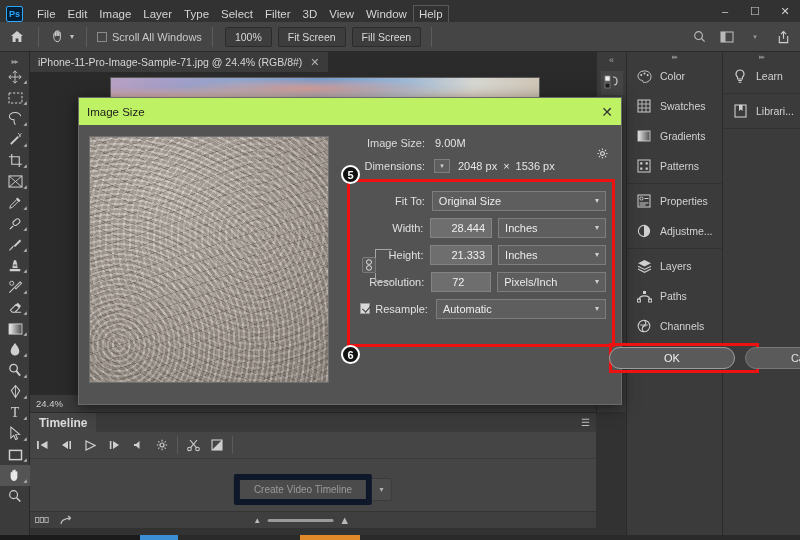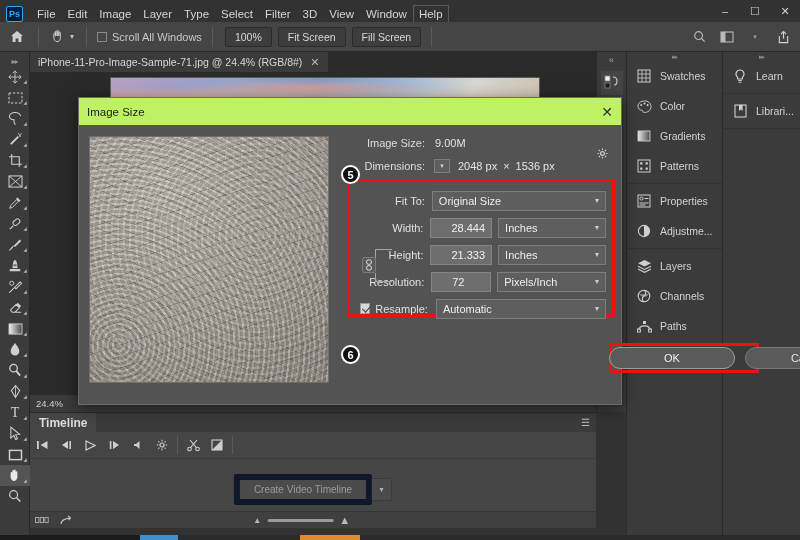--- a/index.html
+++ b/index.html
@@ -200,21 +200,21 @@
 
   .fields { position:absolute; left:258px; top:0; width:286px; height:281px; }
   .lbl { text-align:right; font-size:11px; color:#dcdcdc; }
   .val { font-size:11px; color:#e4e4e4; }
 
   .row-imgsize { position:absolute; left:0; top:12px; width:286px; display:flex; align-items:center; }
   .row-dims { position:absolute; left:0; top:34px; width:286px; display:flex; align-items:center; }
   .gear { position:absolute; right:14px; top:11px; color:#d2d2d2; }
 
   .highlight-box {
-    position:absolute; left:10px; top:54px; width:268px; height:138px;
+    position:absolute; left:10px; top:54px; width:268px; height:168px;
     border:3px solid #ee1111;
   }
   .hl-inner { position:absolute; inset:0; padding:7px 6px 0 0; }
 
   .frow { display:flex; align-items:center; height:23px; margin-bottom:4px; }
   .flabel { width:86px; text-align:right; padding-right:7px; font-size:11px; color:#e0e0e0; }
   .input {
     background:#6e6e6e; border:1px solid #848484; height:20px;
     font-size:11px; color:#f0f0f0; display:flex; align-items:center; padding:0 6px;
   }
@@ -503,37 +503,37 @@
         <path d="M9 2c3 0 4 2 4 4s-1 4-3 4" fill="none" stroke="#c8c8c8" stroke-width="1.2"></path>
       </svg>
     </div>
   </div>
 
   <div class="panel-dock">
     <div class="dock-grip">▸▸</div>
     <div class="dock-group">
       <div class="dock-item">
         <span class="dock-icon">
-          <svg width="14" height="14" viewBox="0 0 14 14">
-              <rect x="1" y="1" width="12" height="12" fill="none" stroke="#cfcfcf" stroke-width="1"></rect>
-              <path d="M1 5h12M1 9h12M5 1v12M9 1v12" stroke="#cfcfcf" stroke-width=".8"></path>
-            </svg>
-        </span>
-        <span>Swatches</span>
-      </div>
-      <div class="dock-item">
-        <span class="dock-icon">
           <svg width="15" height="13" viewBox="0 0 16 14">
               <path d="M8 1C4 1 1 3.5 1 6.6c0 2.6 2 4.4 4 4.4.8 0 1.2.5 1.2 1.1 0 .9.7 1.4 1.6 1.4 3.9 0 7.2-2.6 7.2-6.2C15 3.3 12 1 8 1z" fill="none" stroke="#cfcfcf" stroke-width="1"></path>
               <circle cx="4.5" cy="5.5" r="1.1" fill="#cfcfcf"></circle>
               <circle cx="8" cy="3.8" r="1.1" fill="#cfcfcf"></circle>
               <circle cx="11.4" cy="5.5" r="1.1" fill="#cfcfcf"></circle>
             </svg>
         </span>
         <span>Color</span>
+      </div>
+      <div class="dock-item">
+        <span class="dock-icon">
+          <svg width="14" height="14" viewBox="0 0 14 14">
+              <rect x="1" y="1" width="12" height="12" fill="none" stroke="#cfcfcf" stroke-width="1"></rect>
+              <path d="M1 5h12M1 9h12M5 1v12M9 1v12" stroke="#cfcfcf" stroke-width=".8"></path>
+            </svg>
+        </span>
+        <span>Swatches</span>
       </div>
       <div class="dock-item">
         <span class="dock-icon">
           <svg width="14" height="12" viewBox="0 0 14 12">
               <defs>
                 <linearGradient id="g2" x1="0" x2="1">
                   <stop offset="0" stop-color="#e8e8e8"></stop>
                   <stop offset="1" stop-color="#4f4f4f"></stop>
                 </linearGradient>
               </defs>
@@ -579,38 +579,38 @@
           <svg width="15" height="14" viewBox="0 0 15 14">
               <path d="M7.5 1 14 4.3 7.5 7.6 1 4.3z" fill="#cfcfcf"></path>
               <path d="M1 7.2 7.5 10.5 14 7.2" fill="none" stroke="#cfcfcf" stroke-width="1.1"></path>
               <path d="M1 10 7.5 13.3 14 10" fill="none" stroke="#cfcfcf" stroke-width="1.1"></path>
             </svg>
         </span>
         <span>Layers</span>
       </div>
       <div class="dock-item">
         <span class="dock-icon">
-          <svg width="14" height="14" viewBox="0 0 14 14">
-              <circle cx="7" cy="7" r="5.8" fill="none" stroke="#cfcfcf" stroke-width="1.1"></circle>
-              <path d="M7 1.2c2.4 1.6 2.4 4 0 5.8-2.4 1.8-2.4 4.2 0 5.8" fill="none" stroke="#cfcfcf" stroke-width="1.1"></path>
-              <path d="M2.2 5.2a5.8 5.8 0 0 0 9.6 0z" fill="#cfcfcf" opacity=".6"></path>
-            </svg>
-        </span>
-        <span>Channels</span>
-      </div>
-      <div class="dock-item">
-        <span class="dock-icon">
           <svg width="15" height="13" viewBox="0 0 15 13">
               <path d="M2 10C2 4.5 13 4.5 13 10" fill="none" stroke="#cfcfcf" stroke-width="1.1"></path>
               <rect x="0.4" y="9" width="3" height="3" fill="none" stroke="#cfcfcf" stroke-width="1"></rect>
               <rect x="11.6" y="9" width="3" height="3" fill="none" stroke="#cfcfcf" stroke-width="1"></rect>
               <rect x="6" y="1" width="3" height="3" fill="#cfcfcf"></rect>
             </svg>
         </span>
         <span>Paths</span>
+      </div>
+      <div class="dock-item">
+        <span class="dock-icon">
+          <svg width="14" height="14" viewBox="0 0 14 14">
+              <circle cx="7" cy="7" r="5.8" fill="none" stroke="#cfcfcf" stroke-width="1.1"></circle>
+              <path d="M7 1.2c2.4 1.6 2.4 4 0 5.8-2.4 1.8-2.4 4.2 0 5.8" fill="none" stroke="#cfcfcf" stroke-width="1.1"></path>
+              <path d="M2.2 5.2a5.8 5.8 0 0 0 9.6 0z" fill="#cfcfcf" opacity=".6"></path>
+            </svg>
+        </span>
+        <span>Channels</span>
       </div>
     </div>
   </div>
 
   <div class="panel-dock2">
     <div class="dock-grip">▸▸</div>
     <div class="dock-group">
       <div class="dock-item">
         <span class="dock-icon">
           <svg width="12" height="15" viewBox="0 0 12 15">

